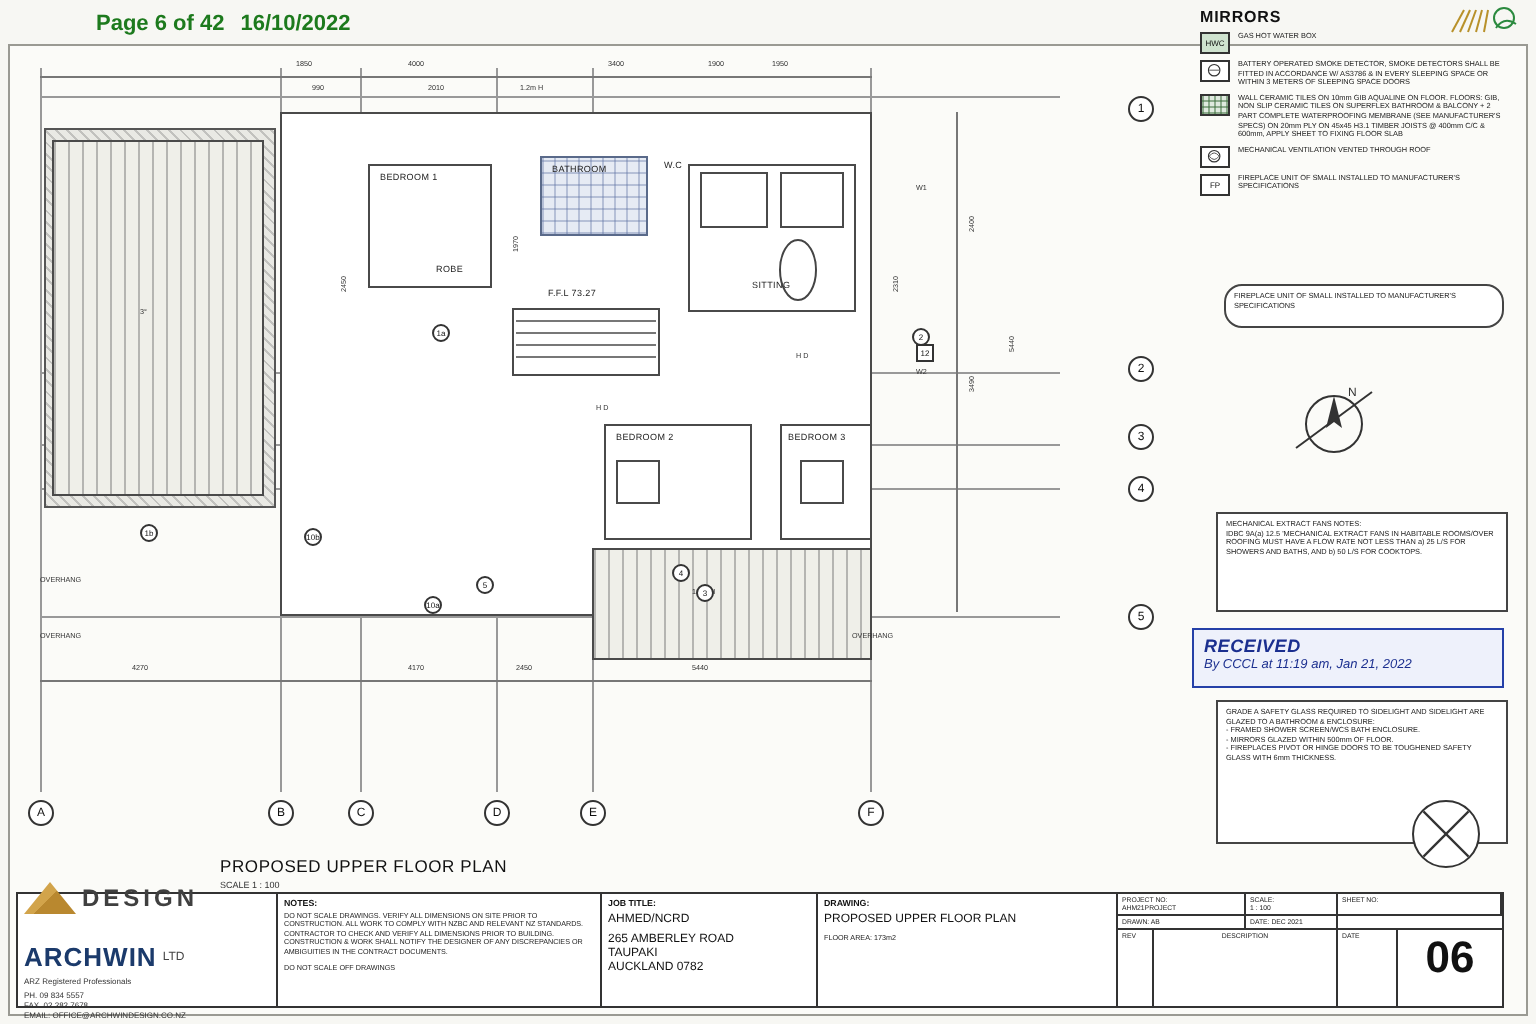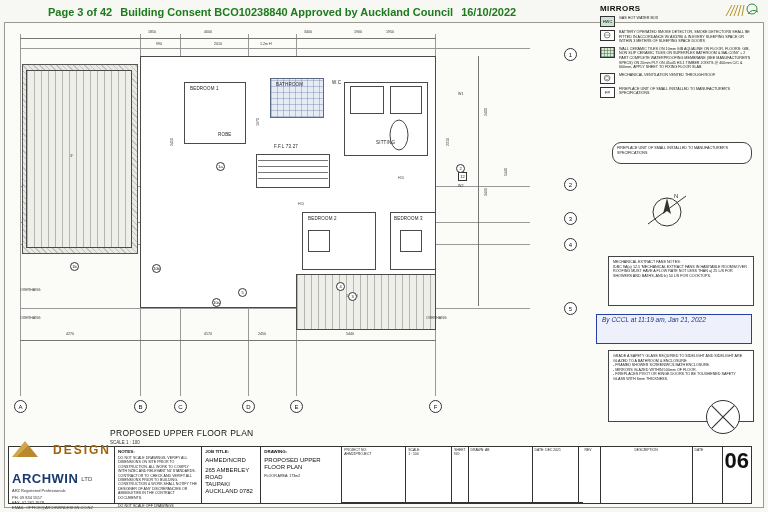--- a/index.html
+++ b/index.html
@@ -154,27 +154,27 @@
   }
   .tb-cell { border-right:1px solid #333; padding:2px 3px; position:relative; }
   .tb-logo { width:130px; display:flex; flex-direction:column; justify-content:center; }
   .logo-row { display:flex; align-items:center; gap:3px; }
   .logo-mark {
     width:26px; height:16px;
     background:linear-gradient(135deg,#d2a44b 0 50%, #b9882f 50% 100%);
     clip-path:polygon(0 100%, 50% 0, 100% 100%);
   }
   .logo-archwin { font-size:13px; font-weight:bold; color:#1b3a6b; letter-spacing:.5px; }
-  .logo-design { font-size:12px; font-weight:bold; color:#a16207; letter-spacing:2px;margin-left:12px; }
+  .logo-design { font-size:12px; font-weight:bold; color:#404040; letter-spacing:2px; }
   .logo-ltd { font-size:6px; color:#444; }
   .logo-sub { font-size:4px; color:#333; margin-top:2px; }
   .tb-notes { width:162px; }
   .tb-job { width:108px; }
   .tb-drawing { width:150px; }
-  .tb-right { flex:1; display:flex; flex-direction:row; }
+  .tb-right { flex:1; display:flex; flex-direction:column; }
   .tb-h { font-size:4.4px; color:#111; font-weight:bold; }
   .tb-t { font-size:3.6px; line-height:4.4px; color:#222; margin-top:2px; }
   .tb-big { font-size:6px; color:#111; margin-top:3px; line-height:7px; }
   .tb-grid { display:flex; border-bottom:1px solid #333; }
   .tb-g { border-right:1px solid #333; font-size:3.4px; padding:1px 2px; color:#222; }
   .sheet-no { font-size:22px; font-weight:bold; color:#111; text-align:center; }
 
   .ac-logo {
     position:absolute; right:4px; top:2px; width:42px; height:16px;
   }
@@ -182,22 +182,21 @@
     position:absolute; left:706px; top:400px; width:34px; height:34px;
     border:1px solid #333; border-radius:50%; background:#fff;
   }
 </style>
 </head>
 <body>
 
 <div class="sheet">
 
   <div class="stamp-bar">
-    <span>Page 3 of 42</span>
-    <span class="consent">Building Consent BCO10238840 Approved by Auckland Council</span>
+    <span>Page 6 of 42</span>
     <span class="date">16/10/2022</span>
   </div>
 
   <svg class="ac-logo" viewBox="0 0 42 16">
     <g fill="none" stroke="#b8912a" stroke-width="1">
       <path d="M4 14 L10 3"></path>
         <path d="M8 14 L13 3"></path>
         <path d="M12 14 L16 3"></path>
       <path d="M16 14 L19 3"></path>
         <path d="M20 14 L22 3"></path>
@@ -373,20 +372,21 @@
 
   <div class="note-box" style="left:608px;top:256px;width:146px;height:50px;white-space:pre-line;">MECHANICAL EXTRACT FANS NOTES:
 IDBC 9A(a)  12.5  'MECHANICAL EXTRACT FANS IN HABITABLE ROOMS/OVER ROOFING MUST HAVE A FLOW RATE NOT LESS THAN  a) 25 L/S FOR SHOWERS AND BATHS, AND b) 50 L/S FOR COOKTOPS.</div>
 
   <div class="note-box" style="left:608px;top:350px;width:146px;height:72px;white-space:pre-line;">GRADE A SAFETY GLASS REQUIRED TO SIDELIGHT AND SIDELIGHT ARE GLAZED TO A BATHROOM &amp; ENCLOSURE:
 - FRAMED SHOWER SCREEN/WCS BATH ENCLOSURE.
 - MIRRORS GLAZED WITHIN 500mm OF FLOOR.
 - FIREPLACES PIVOT OR HINGE DOORS TO BE TOUGHENED SAFETY GLASS WITH 6mm THICKNESS.</div>
 
   <div class="received">
+    <div class="t1">RECEIVED</div>
     <div class="t2">By CCCL at 11:19 am, Jan 21, 2022</div>
   </div>
 
   <div class="small-circ-icon">
     <svg viewBox="0 0 34 34" width="32" height="32">
       <line x1="5" y1="5" x2="29" y2="29" stroke="#333" stroke-width="1.2"></line>
       <line x1="29" y1="5" x2="5" y2="29" stroke="#333" stroke-width="1.2"></line>
     </svg>
   </div>
 

